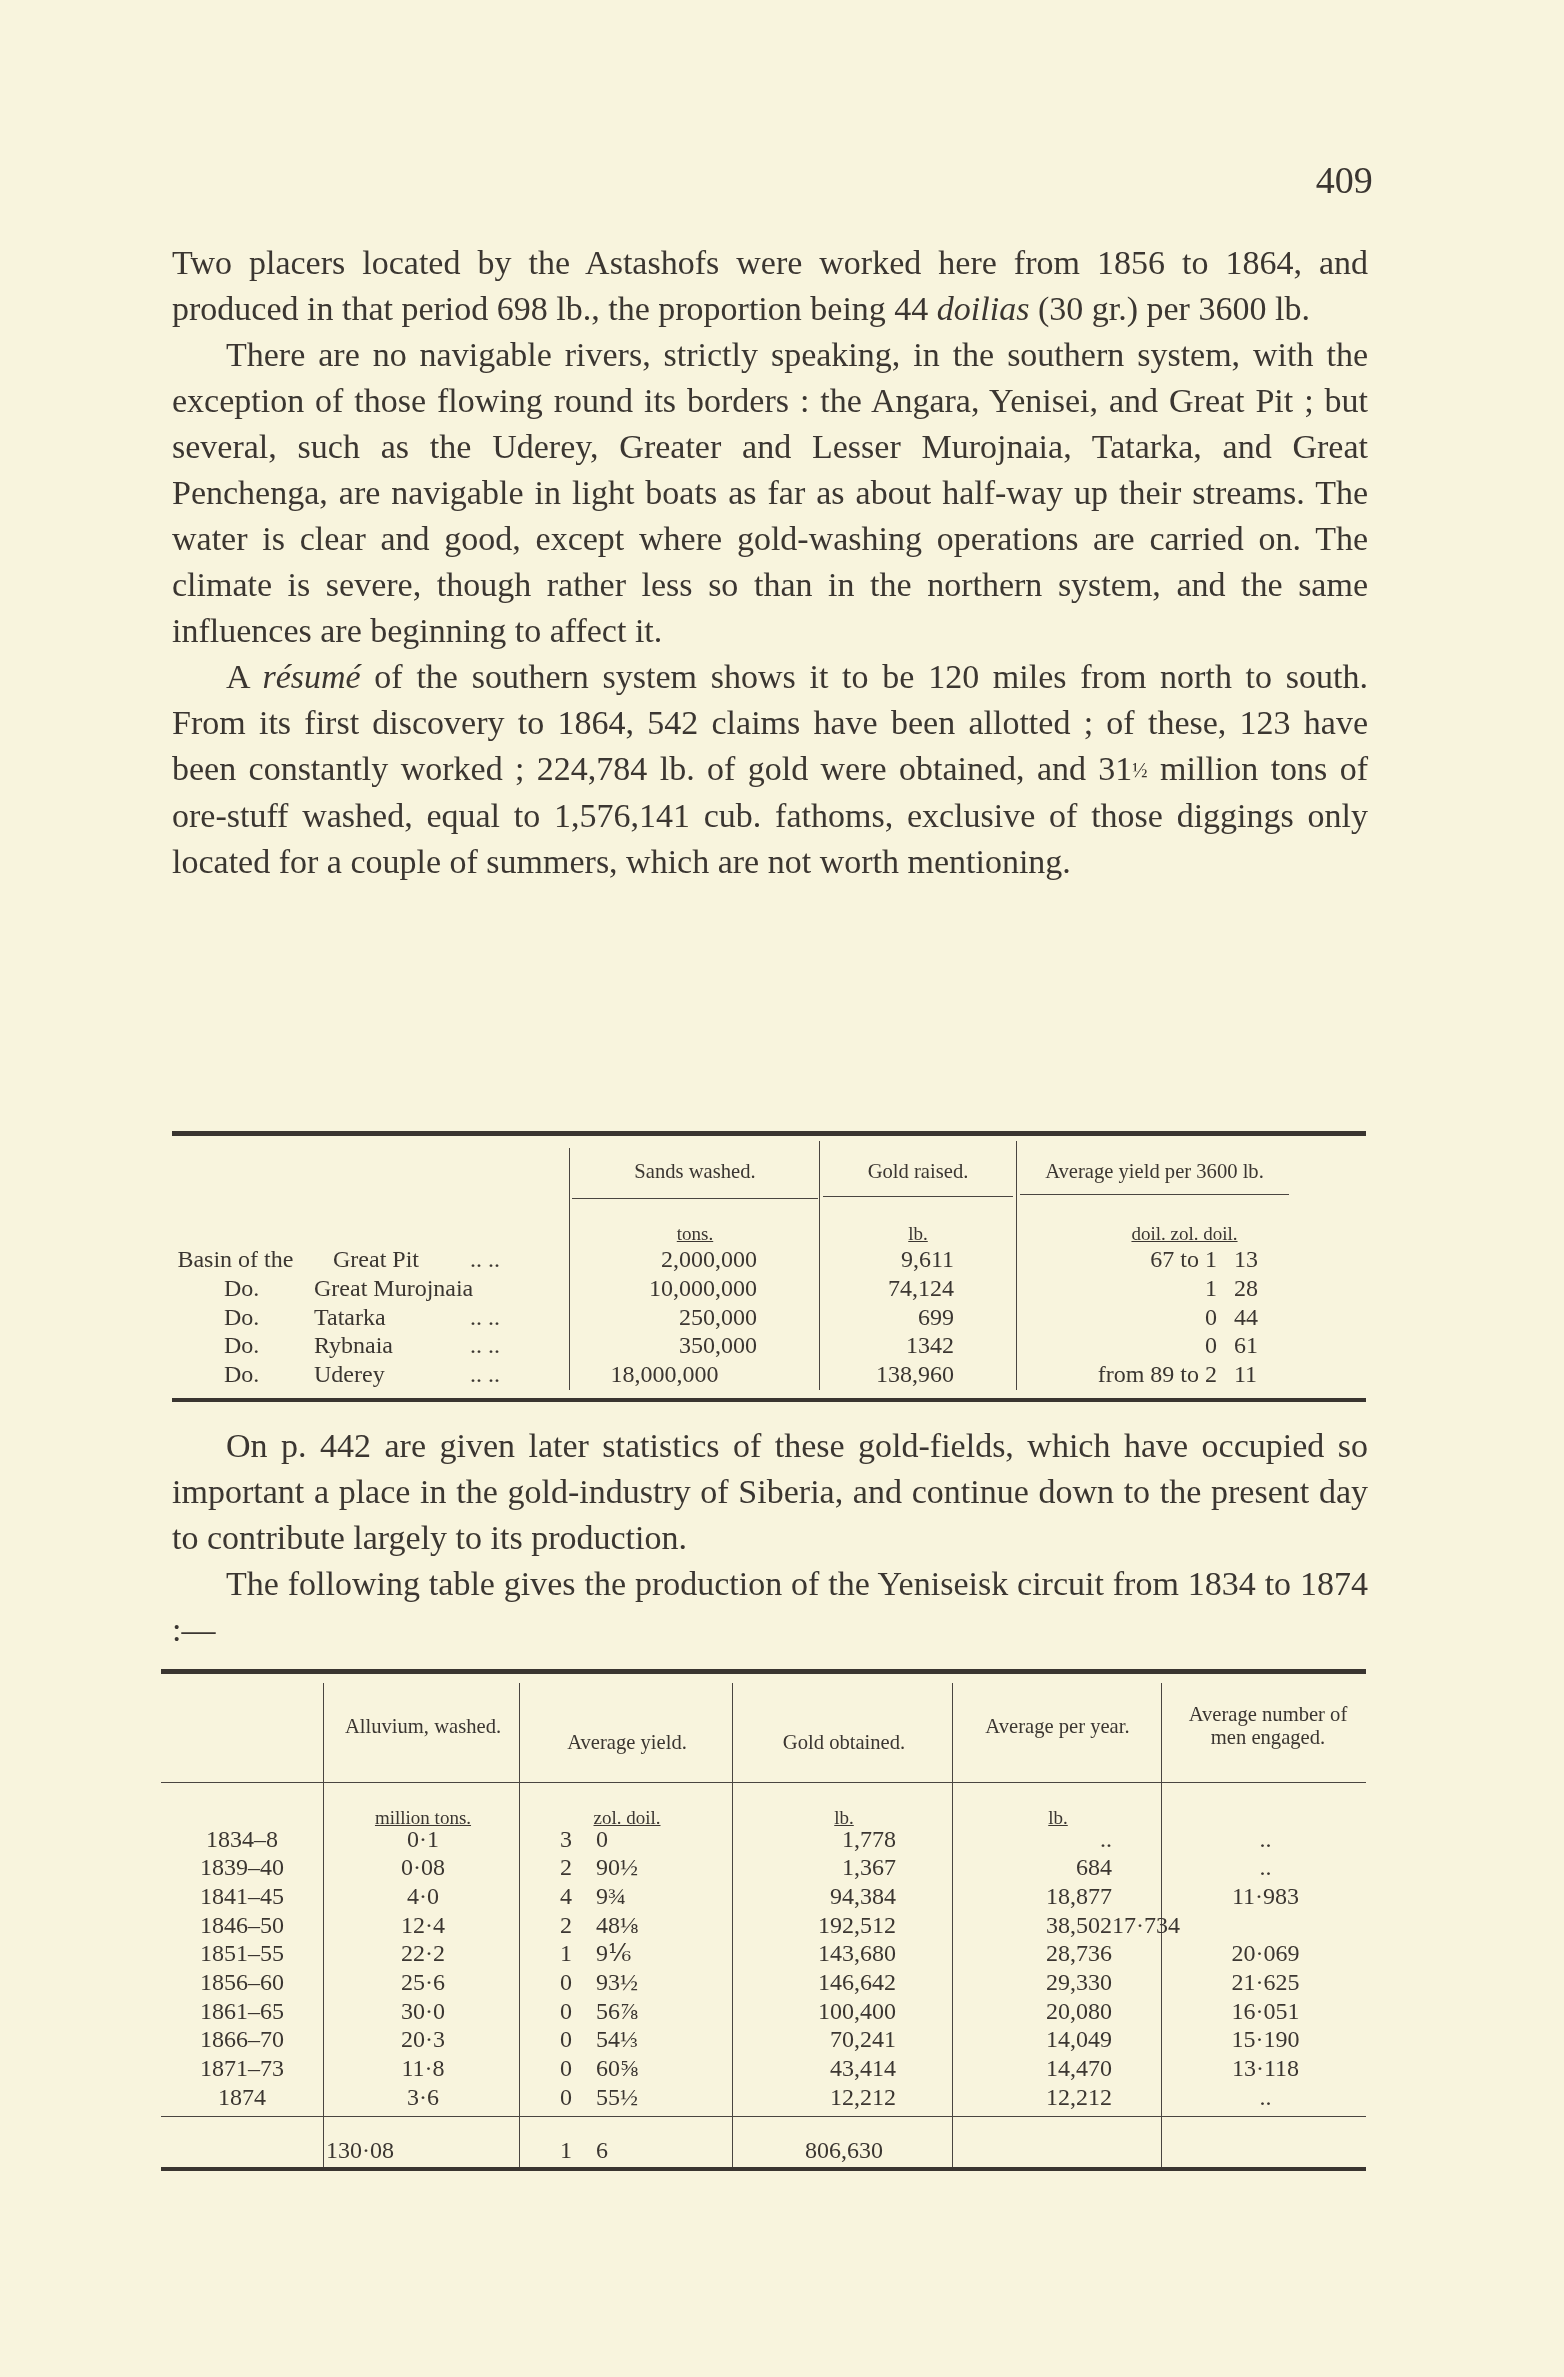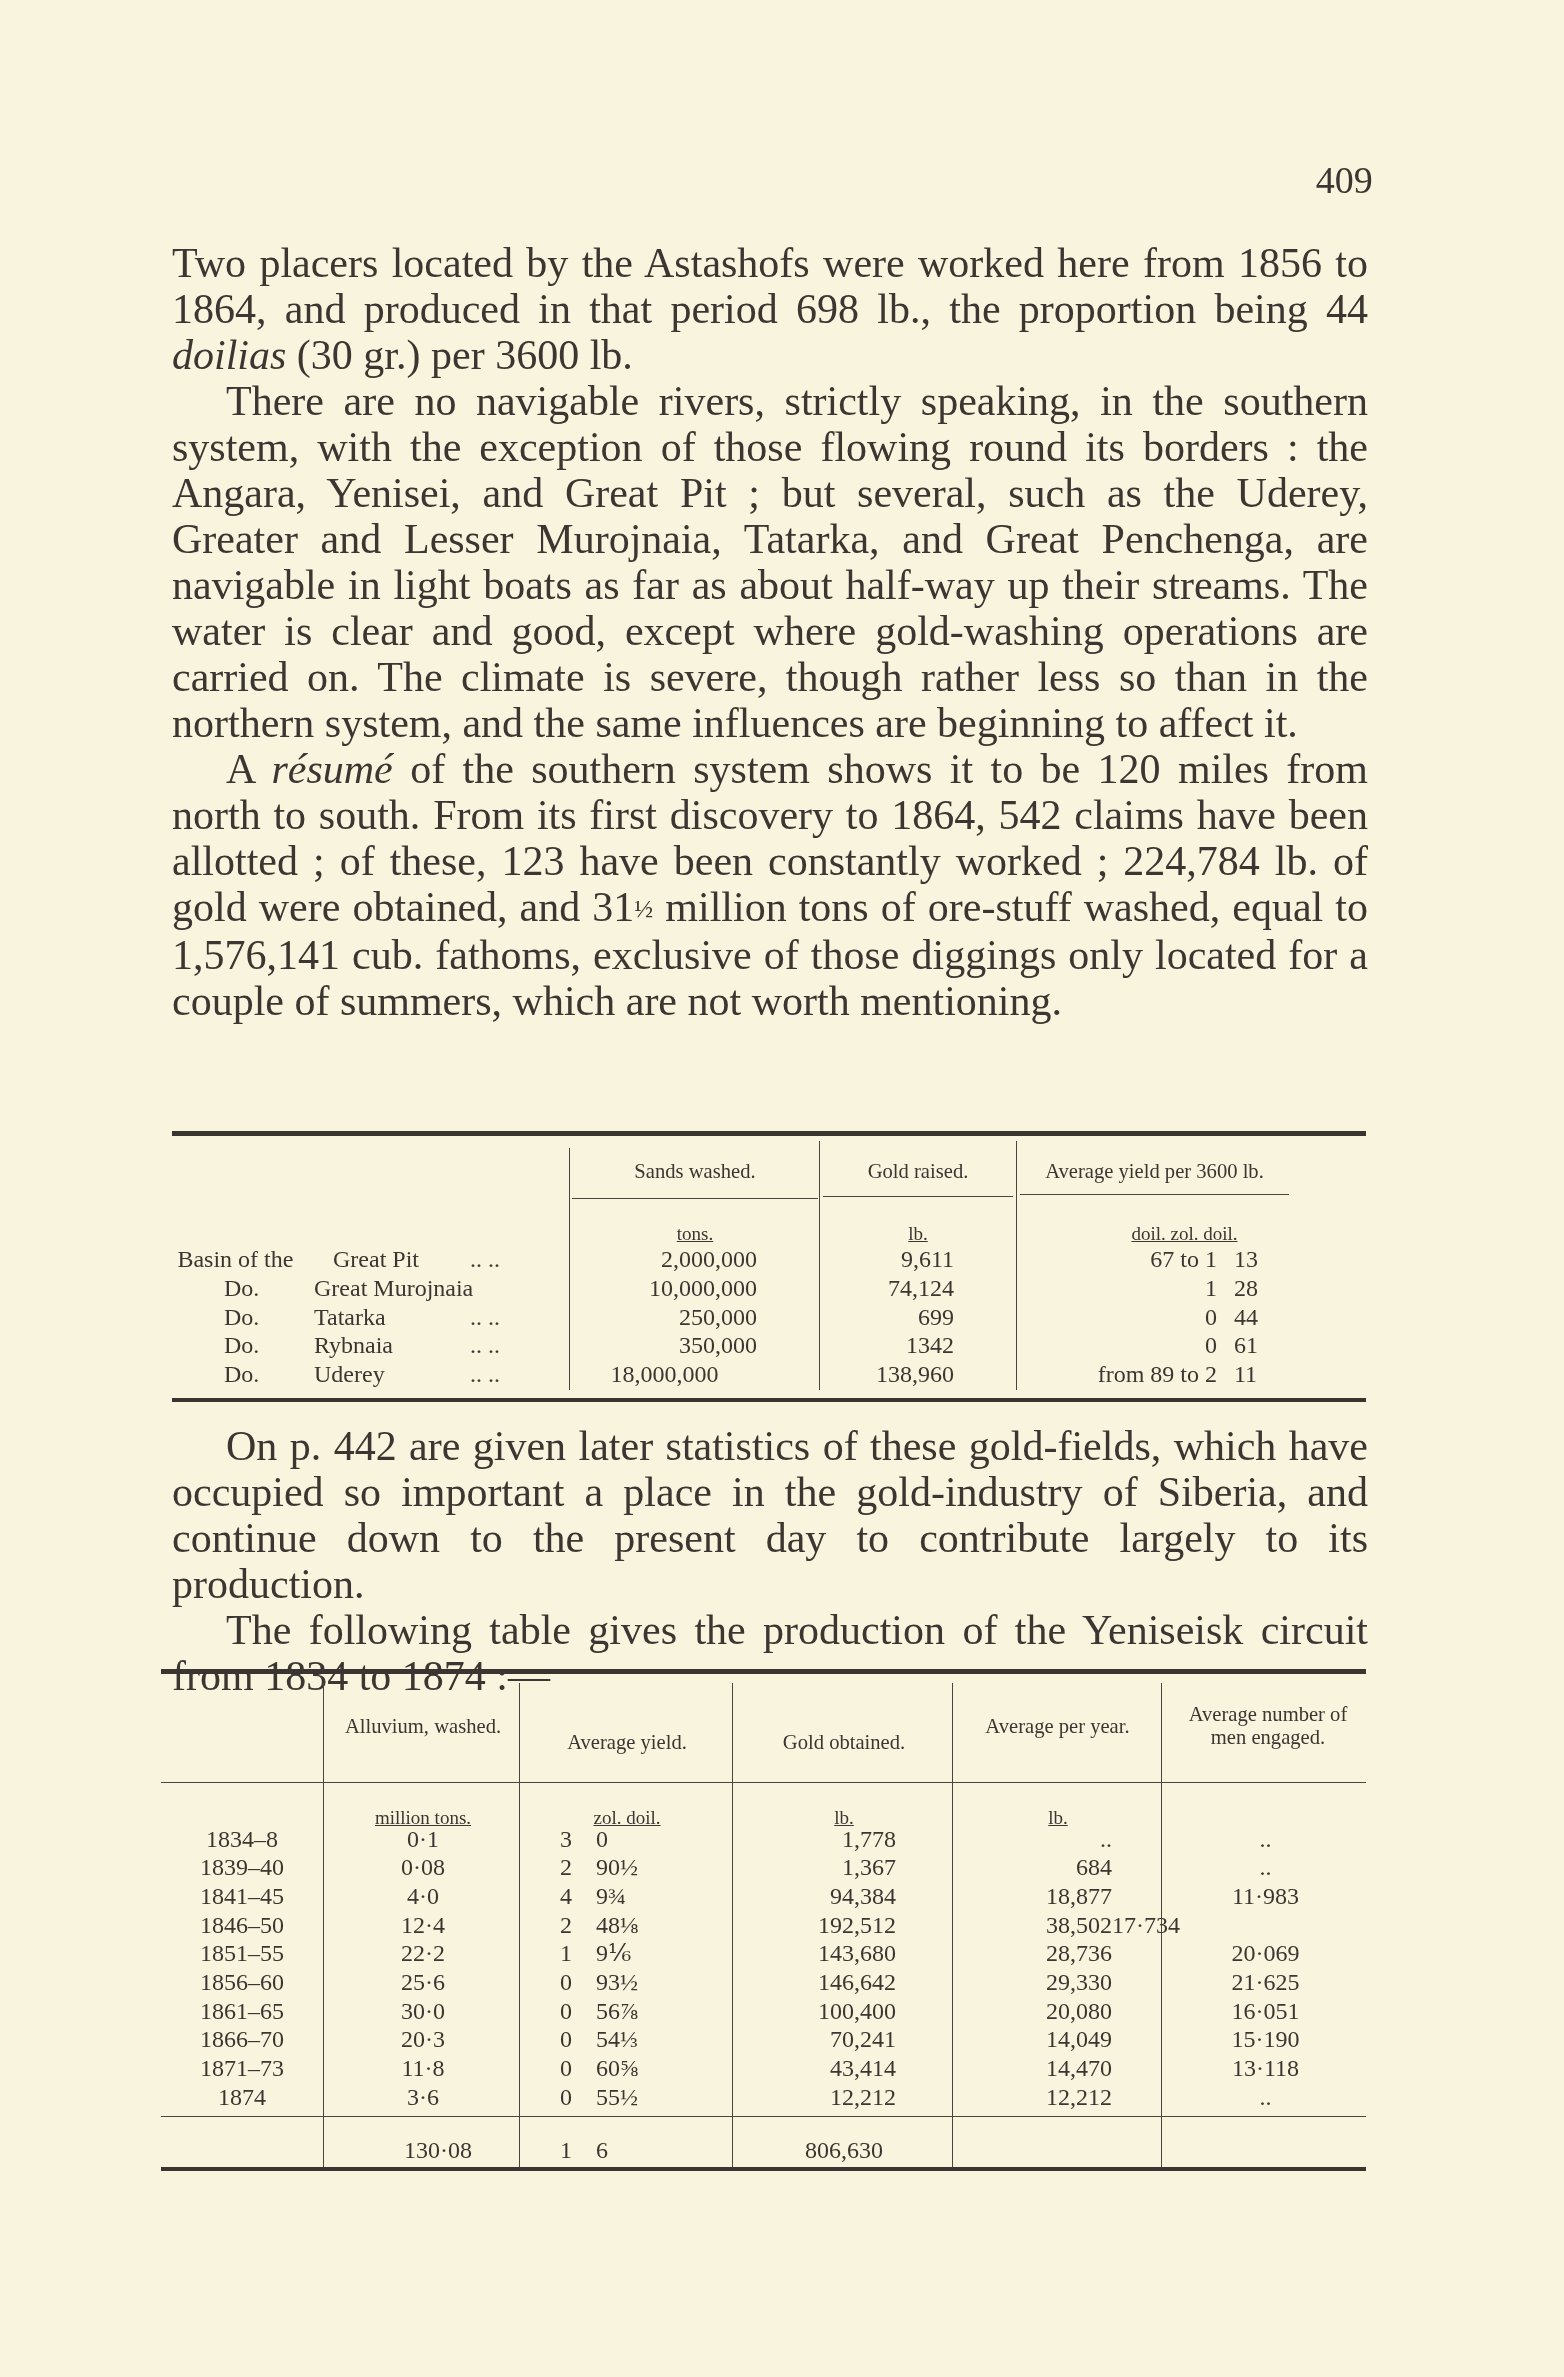--- a/index.html
+++ b/index.html
@@ -8,21 +8,21 @@
     background: #f8f4dd;
     color: #3b3631;
     font-family: "Liberation Serif", "DejaVu Serif", serif;
     position: relative;
     overflow: hidden;
   }
   .page { position: absolute; left: 0; top: 0; width: 1565px; height: 2377px; }
   .header { position: absolute; top: 158px; left: 170px; width: 1201px; height: 45px; }
   .running-head { position: absolute; left: 0; right: 0; text-align: center; font-size: 27px; letter-spacing: 1.3px; top: 3.6px; }
   .folio { position: absolute; right: -1.8px; top: 0; font-size: 38px; }
-  .text { position: absolute; left: 172px; width: 1196px; font-size: 42px; line-height: 46px; text-align: justify; }
+  .text { position: absolute; left: 172px; width: 1196px; font-size: 34px; line-height: 46px; text-align: justify; }
   .text p { margin: 0; }
   .text p.indent { text-indent: 54px; }
   .text p.last { text-align-last: left; }
   .t1 { top: 240px; }
   .t2 { top: 1423px; }
   i { font-style: italic; }
   .frac { font-size: 0.6em; vertical-align: 0.15em; }
 
   
   .tbl1 { position: absolute; left: 172px; top: 1131px; width: 1194px; }
@@ -130,21 +130,21 @@
       <div class="cell hdr" style="left:361px;width:210px;text-align:center;top:54px">Average yield.</div>
       <div class="cell hdr" style="left:574px;width:218px;text-align:center;top:54px">Gold obtained.</div>
       <div class="cell hdr" style="left:807px;width:179px;text-align:center;top:41px;white-space:normal;line-height:23px">Average per year.</div>
       <div class="cell hdr" style="left:1013px;width:188px;text-align:center;top:29px;white-space:normal;line-height:23px">Average number of men engaged.</div>
 
       <div class="cell unit" style="left:165px;width:194px;text-align:center;top:130px">million tons.</div>
       <div class="cell unit" style="left:361px;width:210px;text-align:center;top:130px">zol. doil.</div>
       <div class="cell unit" style="left:574px;width:218px;text-align:center;top:130px">lb.</div>
       <div class="cell unit" style="left:794px;width:206px;text-align:center;top:130px">lb.</div>
 
-      <div class="cell" style="left:180px;width:194px;text-align:center;top:462px">130·08</div>
+      <div class="cell" style="left:165px;width:194px;text-align:left;top:462px">130·08</div>
       <div class="cell" style="left:399px;top:462px">1</div>
       <div class="cell" style="left:435px;top:462px">6</div>
       <div class="cell" style="left:574px;width:218px;text-align:center;top:462px">806,630</div>
     <div class="cell" style="left:0;width:162px;text-align:center;top:151px">1834–8</div>
         <div class="cell" style="left:165px;width:194px;text-align:center;top:151px">0·1</div>
         <div class="cell" style="left:399px;top:151px">3</div>
         <div class="cell" style="left:435px;top:151px">0</div>
         <div class="cell" style="left:574px;width:161px;text-align:right;top:151px">1,778</div>
         <div class="cell" style="left:794px;width:157px;text-align:right;top:151px">..</div>
         <div class="cell" style="left:1003px;width:203px;text-align:center;top:151px">..</div>

